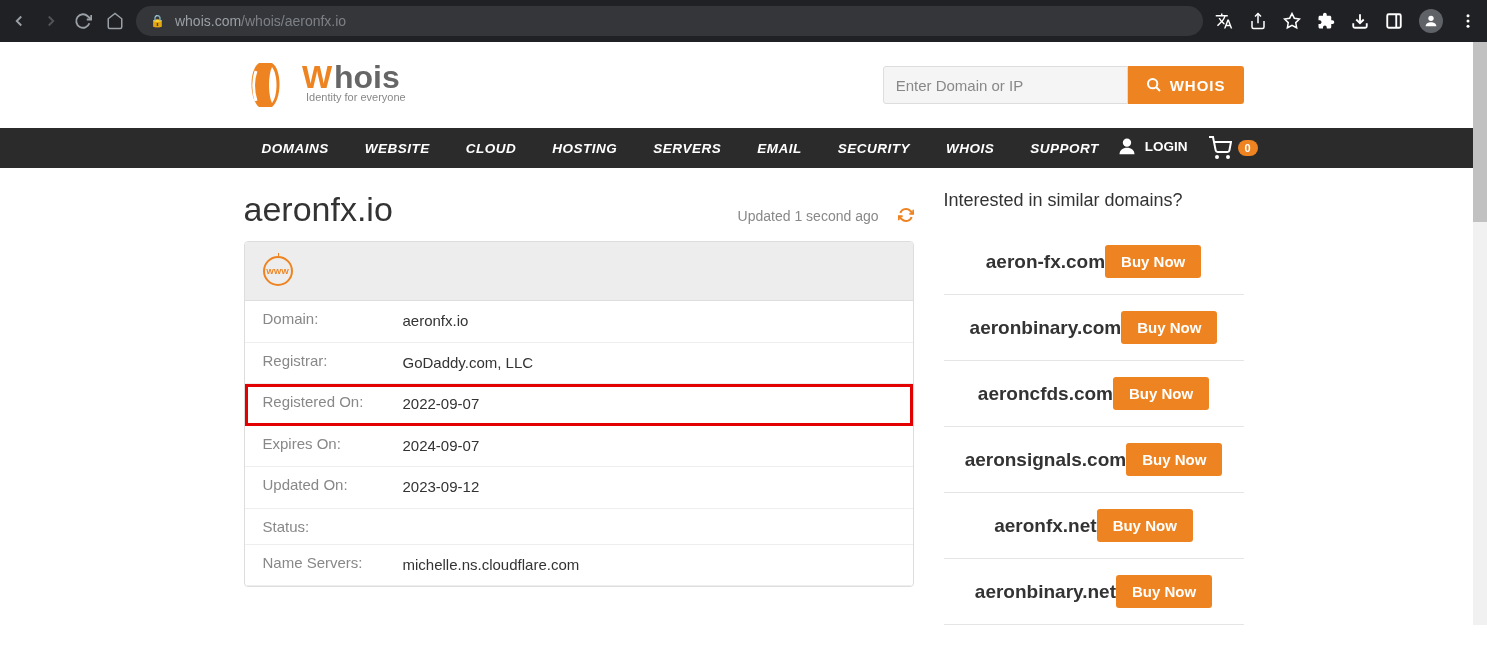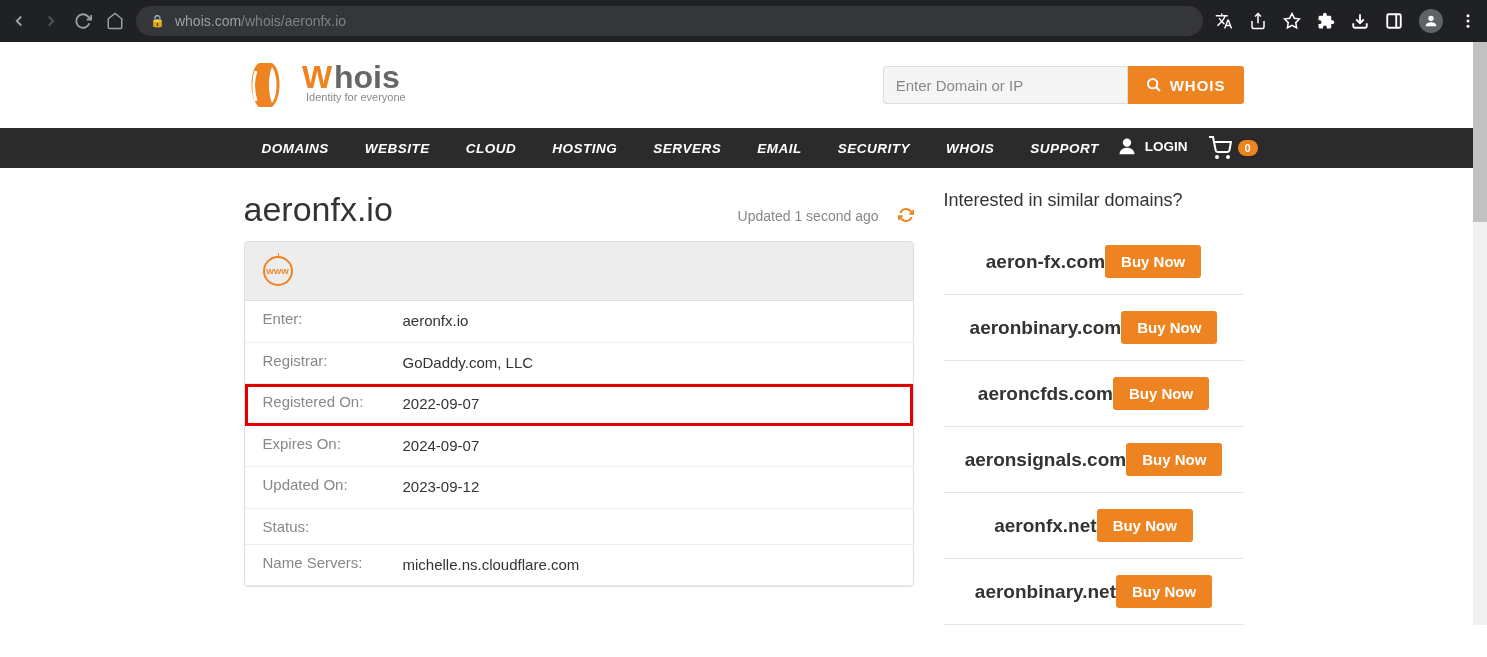--- a/index.html
+++ b/index.html
@@ -221,21 +221,21 @@
                 <path d="M3.51 9a9 9 0 0 1 14.85-3.36L23 10M1 14l4.64 4.36A9 9 0 0 0 20.49 15"></path>
               </svg></span>
         </div>
       </div>
       <div class="info-card">
         <div class="card-header">
           <div class="www-icon">WWW</div>
         </div>
         <div id="info-rows">
             <div class="info-row">
-              <div class="info-label">Enter:</div>
+              <div class="info-label">Domain:</div>
               <div class="info-value">
                 <span class="multi">aeronfx.io</span>
               </div>
             </div>
             <div class="info-row">
               <div class="info-label">Registrar:</div>
               <div class="info-value">
                 <span class="multi">GoDaddy.com, LLC</span>
               </div>
             </div>

